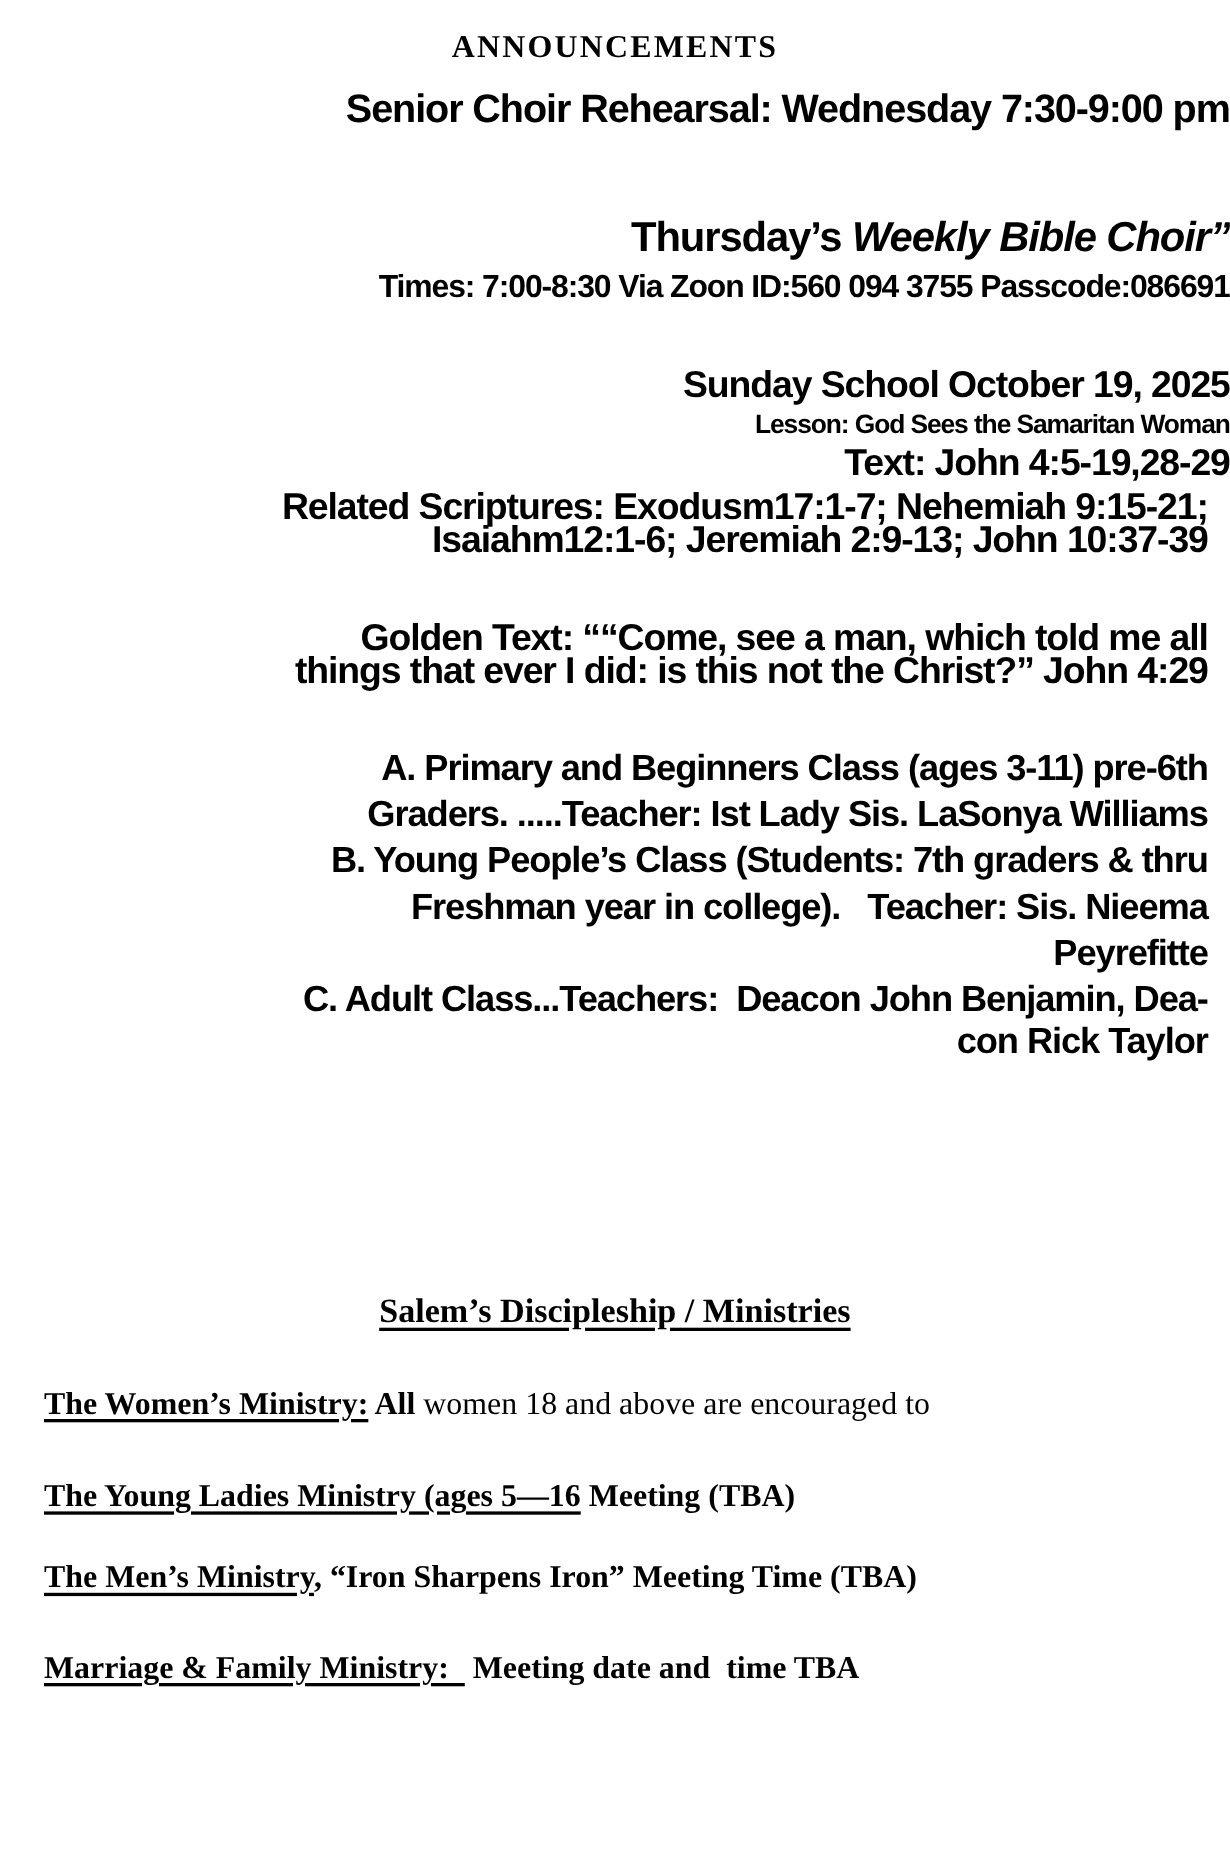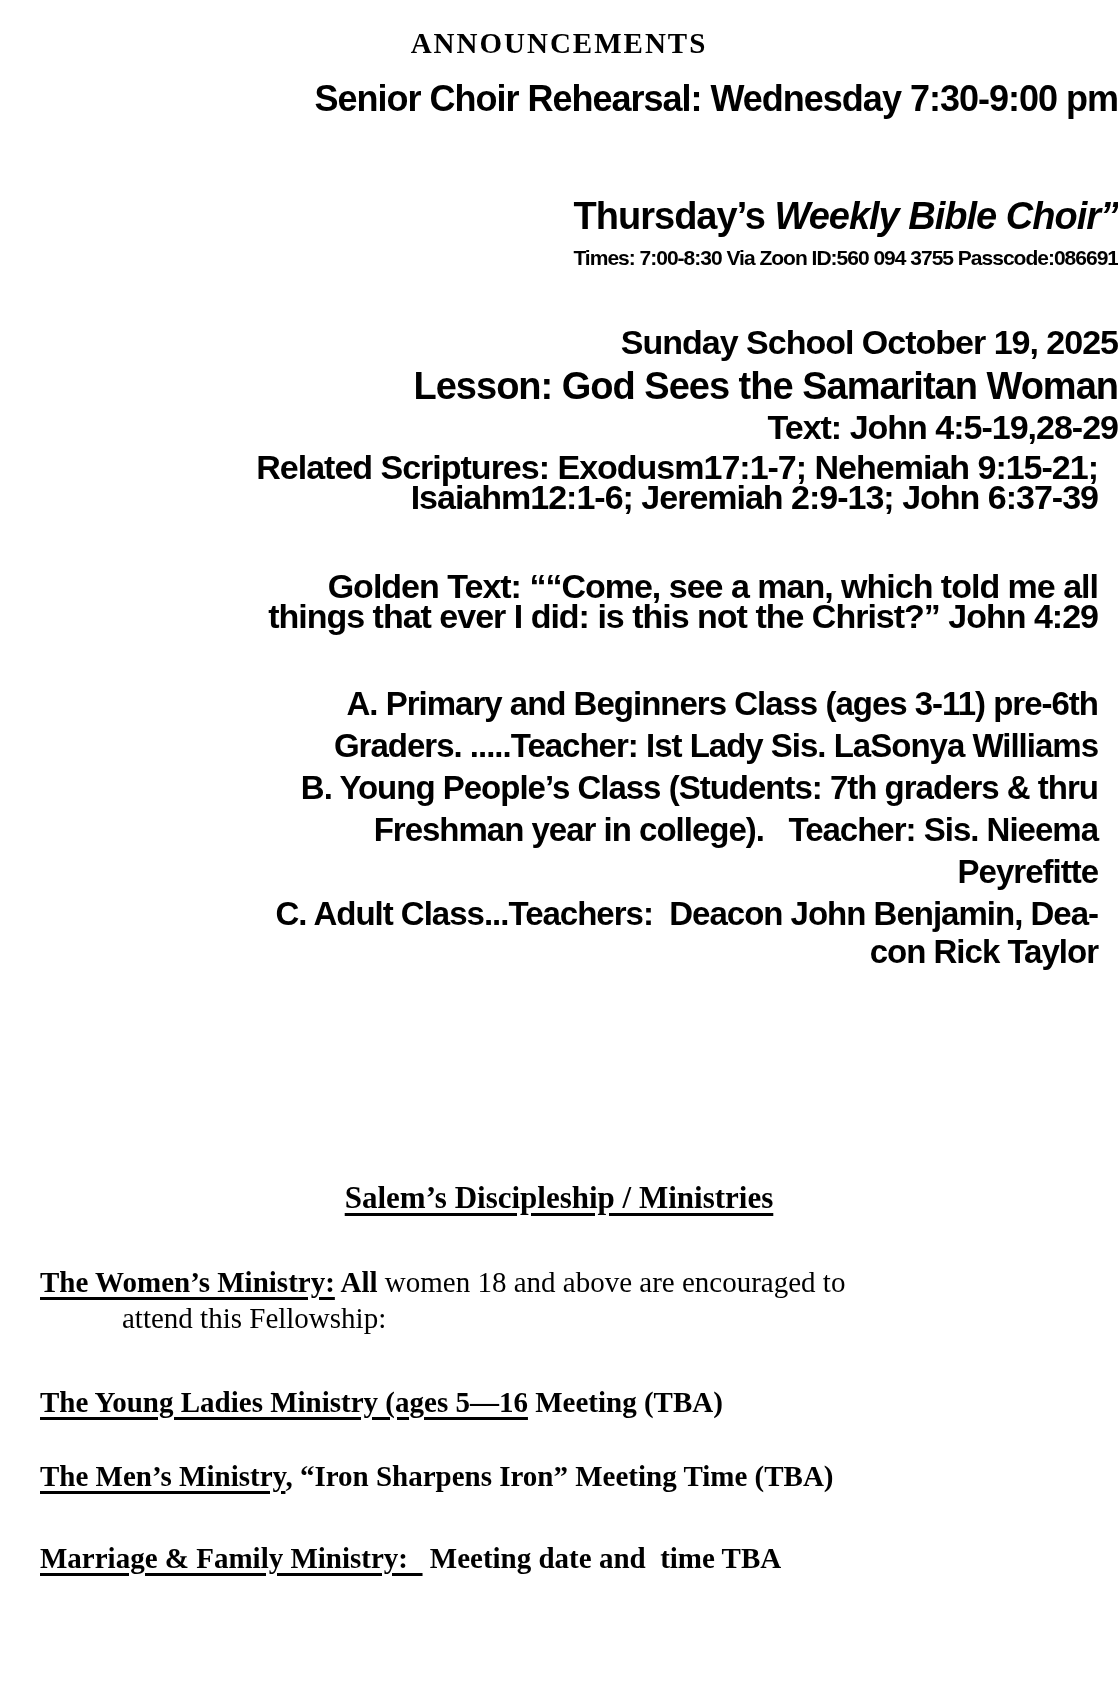--- a/index.html
+++ b/index.html
@@ -28,24 +28,24 @@
     font-family: "Liberation Serif", serif;
     font-weight: 700;
     font-size: 29px;
     letter-spacing: 2px;
     line-height: 27px;
     text-align: center;
   }
   .senior-choir { font-size: 36px; margin-top: 24px; }
   .bible-study  { font-size: 38px; margin-top: 80px; }
   .bible-study .ital { font-style: italic; }
-  .times-line   { font-size: 21px; margin-top: 12px; margin-left: 44px; }
+  .times-line   { font-size: 29px; margin-top: 12px; margin-left: 44px; }
 
   .ss-header { font-size: 34px; margin-top: 57px; }
-  .ss-lesson { font-size: 38px; margin-top: 8px; }
+  .ss-lesson { font-size: 24px; margin-top: 8px; }
   .ss-text   { font-size: 34px; margin-top: 5px; }
 
   .left-block { padding-left: 48px; padding-right: 20px; }
   .related { font-size: 34px; margin-top: 8px; line-height: 30px; }
   .golden  { font-size: 34px; margin-top: 59px; line-height: 30px; }
 
   .classes { margin-top: 52px; font-size: 33px; }
   .classes .ln { line-height: 42px; white-space: pre-wrap; }
   .classes .indent { padding-left: 42px; }
   .classes .tight { line-height: 33px; }
@@ -92,21 +92,21 @@
   <div class="deco center times-line">Times: 7:00-8:30 Via Zoon ID:560 094 3755 Passcode:086691</div>
 
   <div class="deco center ss-header">Sunday School October 19, 2025</div>
 
   <div class="deco center ss-lesson">Lesson: God Sees the Samaritan Woman</div>
 
   <div class="deco center ss-text">Text: John 4:5-19,28-29</div>
 
   <div class="deco left-block related">
     <div>Related Scriptures: Exodusm17:1-7; Nehemiah 9:15-21;</div>
-    <div>Isaiahm12:1-6; Jeremiah 2:9-13; John 6:37-39</div>
+    <div>Isaiahm12:1-6; Jeremiah 2:9-13; John 10:37-39</div>
   </div>
 
   <div class="deco left-block golden">
     <div>Golden Text: ““Come, see a man, which told me all</div>
     <div>things that ever I did: is this not the Christ?” John 4:29</div>
   </div>
 
   <div class="deco left-block classes">
     <div class="ln">A. Primary and Beginners Class (ages 3-11) pre-6th</div>
     <div class="ln indent">Graders. .....Teacher: Ist Lady Sis. LaSonya Williams</div>
@@ -114,21 +114,20 @@
     <div class="ln indent">Freshman year in college).   Teacher: Sis. Nieema</div>
     <div class="ln indent">Peyrefitte</div>
     <div class="ln">C. Adult Class...Teachers:  Deacon John Benjamin, Dea-</div>
     <div class="ln tight">con Rick Taylor</div>
   </div>
 
   <div class="ministries-heading"><span class="u">Salem’s Discipleship / Ministries</span></div>
 
   <div class="ministry women">
     <div><span class="b u">The Women’s Ministry:</span><span class="b"> All</span><span> women 18 and above are encouraged to</span></div>
-    <div class="women-line2">attend this Fellowship:</div>
   </div>
 
   <div class="ministry young-ladies"><span class="b u">The Young Ladies Ministry (ages 5—16</span><span class="b"> Meeting (TBA)</span></div>
 
   <div class="ministry men"><span class="b u">The Men’s Ministry</span><span class="b">, “Iron Sharpens Iron” Meeting Time (TBA)</span></div>
 
   <div class="ministry marriage"><span class="b u">Marriage &amp; Family Ministry:  </span><span class="b"> Meeting date and  time TBA</span></div>
 
 </div>
 

